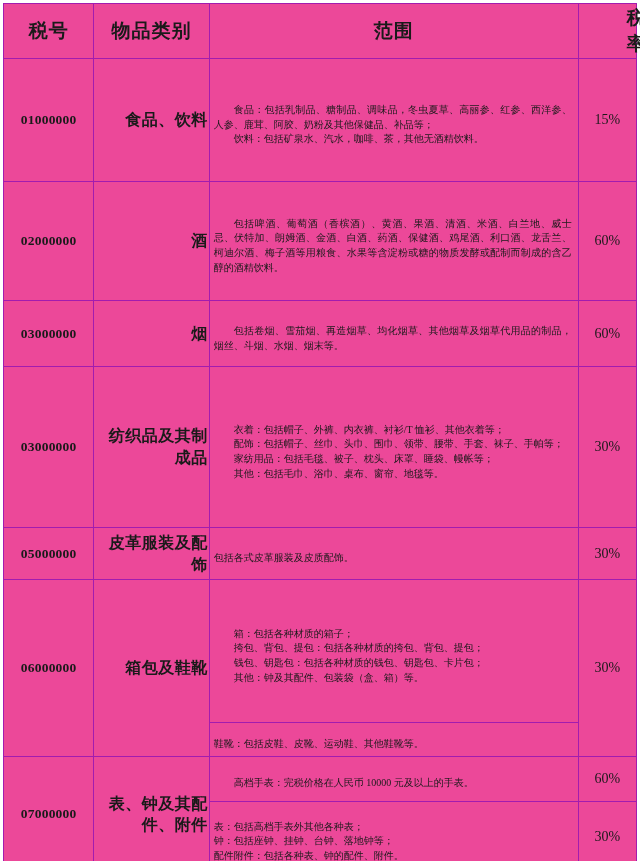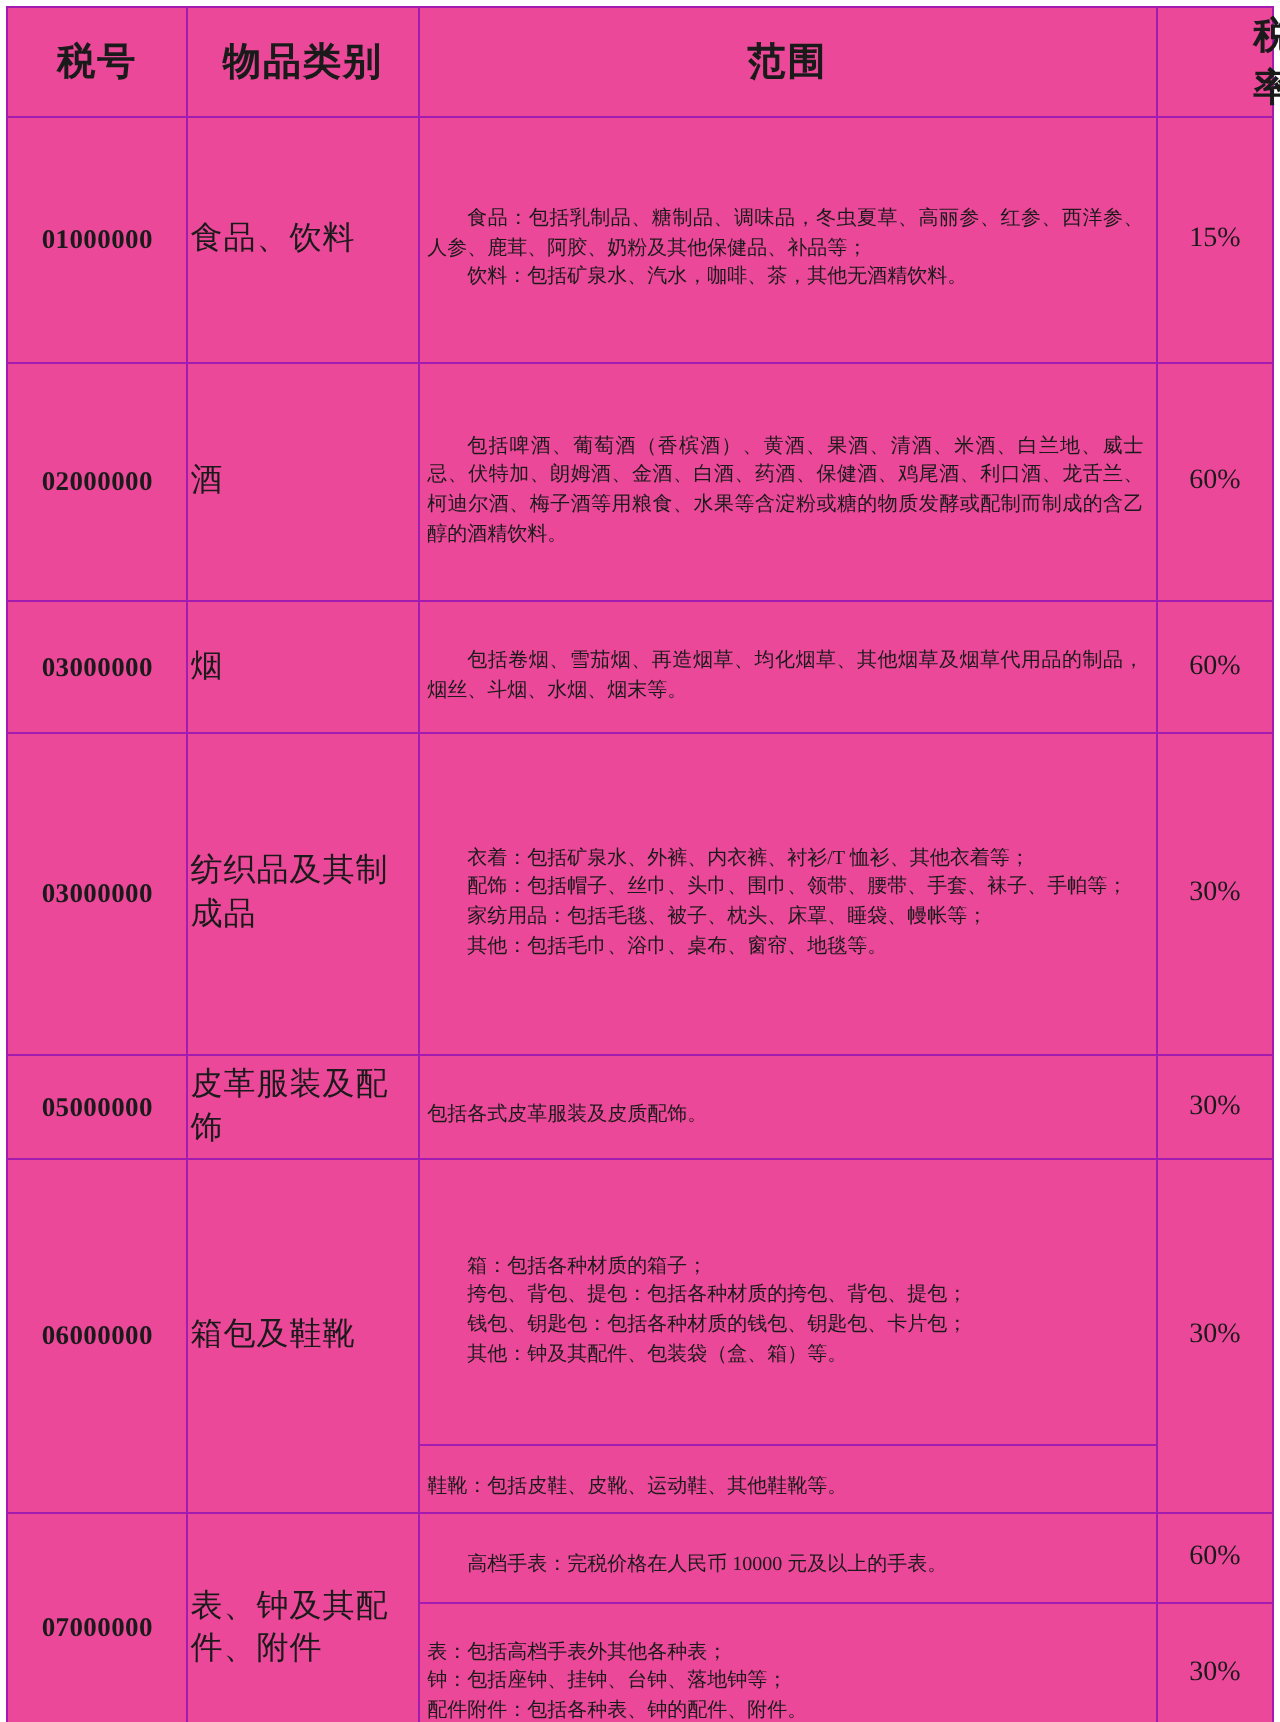--- a/index.html
+++ b/index.html
@@ -45,22 +45,22 @@
   thead th.h-rate { border-right-width: 2px; padding-left: 48px; }
 
   td.cell-code {
     text-align: center;
     font-weight: bold;
     font-size: 13.5px;
     font-family: "Liberation Serif", "DejaVu Serif", serif;
     letter-spacing: .2px;
   }
   td.cell-cat {
-    text-align: left;
-    font-weight: normal;
+    text-align: right;
+    font-weight: bold;
     font-size: 16px;
     line-height: 1.35;
     letter-spacing: .5px;
   }
   td.cell-rate {
     text-align: center;
     font-size: 14px;
   }
   td.cell-scope {
     padding: 14px 6px 4px 4px;
@@ -127,21 +127,21 @@
       <td class="cell-scope">
         <p>包括卷烟、雪茄烟、再造烟草、均化烟草、其他烟草及烟草代用品的制品，烟丝、斗烟、水烟、烟末等。</p>
       </td>
       <td class="cell-rate edge-right">60%</td>
     </tr>
 
     <tr style="height:161px">
       <td class="cell-code edge-left">03000000</td>
       <td class="cell-cat">纺织品及其制成品</td>
       <td class="cell-scope">
-        <p>衣着：包括矿泉水、外裤、内衣裤、衬衫/T 恤衫、其他衣着等；</p>
+        <p>衣着：包括帽子、外裤、内衣裤、衬衫/T 恤衫、其他衣着等；</p>
         <p>配饰：包括帽子、丝巾、头巾、围巾、领带、腰带、手套、袜子、手帕等；</p>
         <p>家纺用品：包括毛毯、被子、枕头、床罩、睡袋、幔帐等；</p>
         <p>其他：包括毛巾、浴巾、桌布、窗帘、地毯等。</p>
       </td>
       <td class="cell-rate edge-right">30%</td>
     </tr>
 
     <tr style="height:52px">
       <td class="cell-code edge-left">05000000</td>
       <td class="cell-cat">皮革服装及配饰</td>

